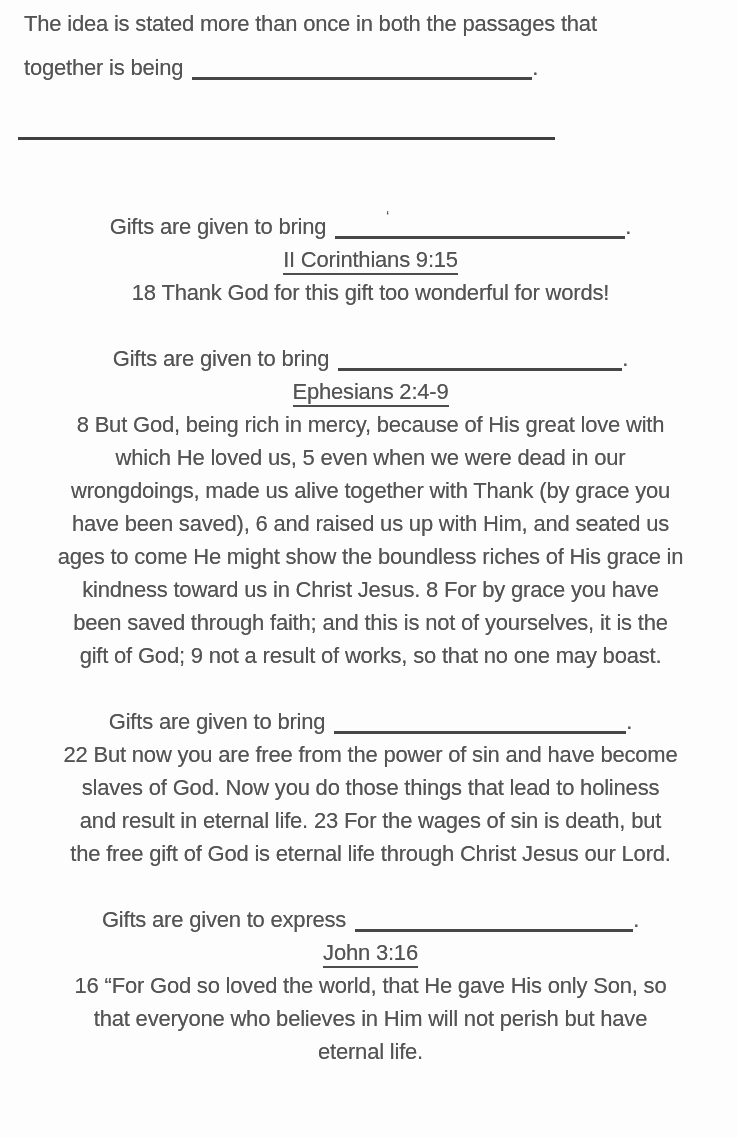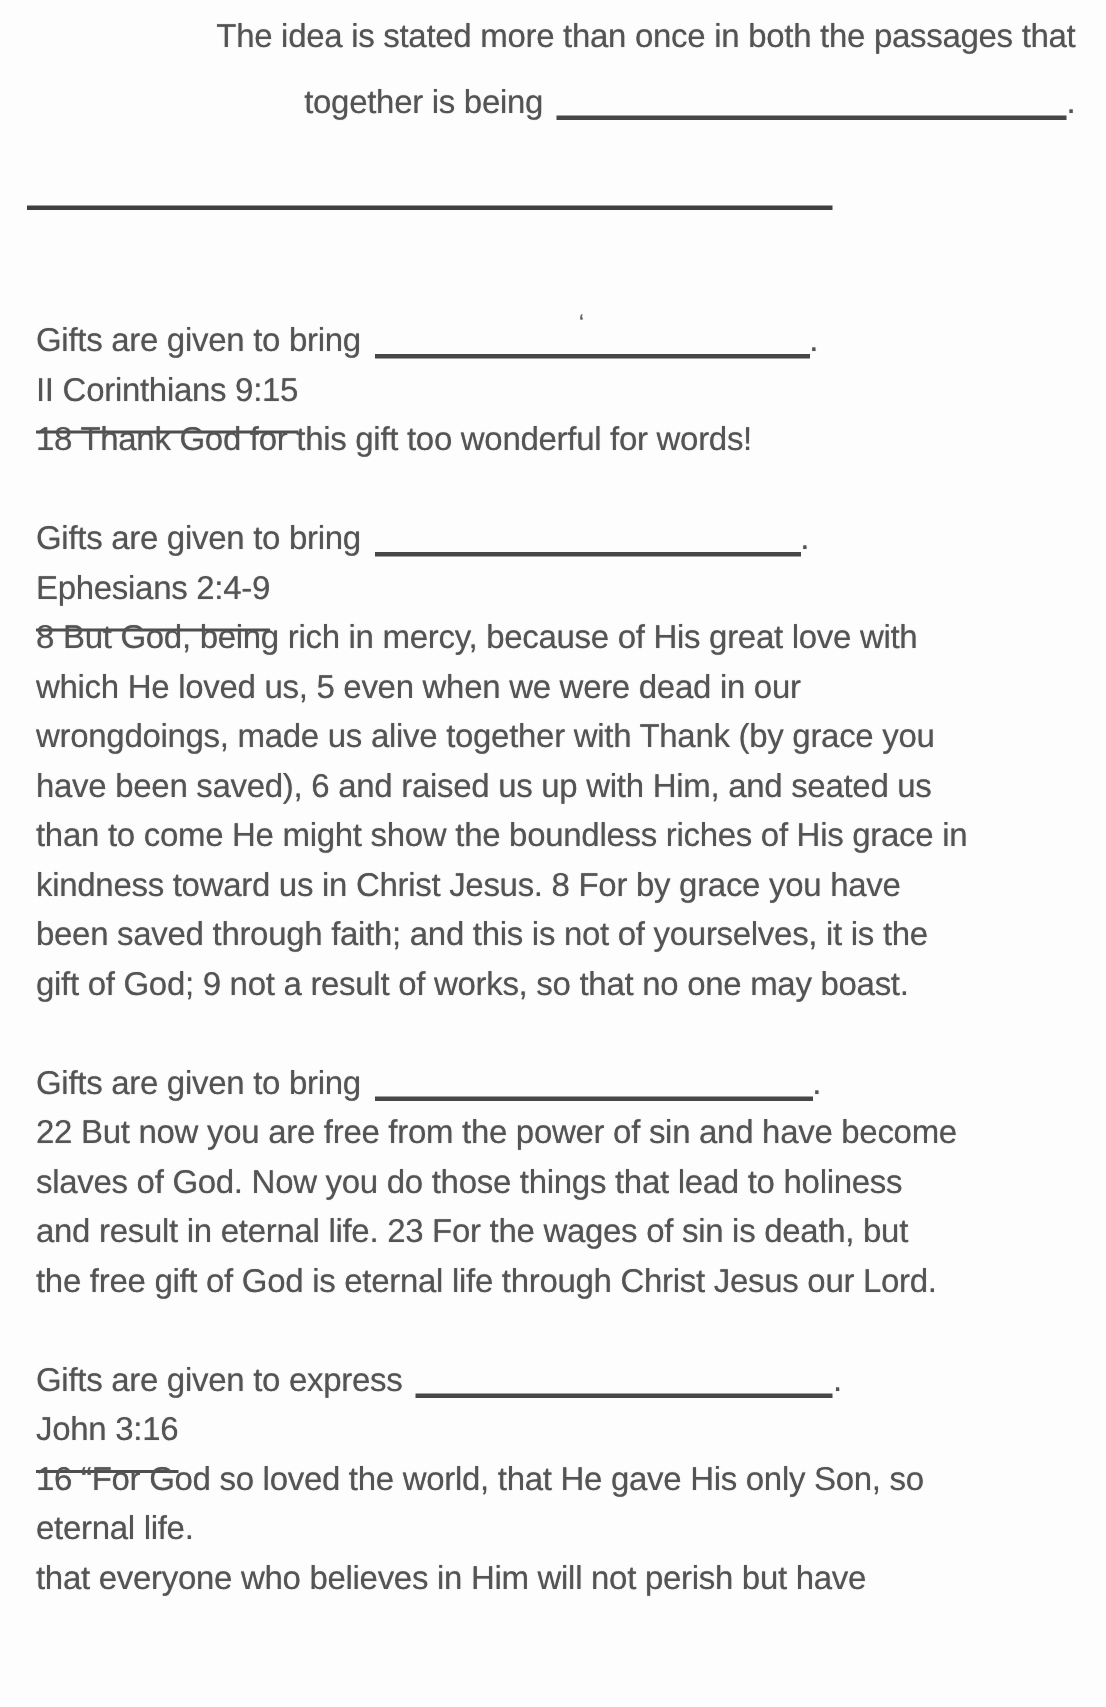--- a/index.html
+++ b/index.html
@@ -17,49 +17,48 @@
     padding: 2px 20px 0 24px;
     font-family: "Liberation Sans", sans-serif;
     font-size: 22px;
     letter-spacing: -0.2px;
     color: #545454;
     text-shadow: 0 0 0.6px rgba(96,96,96,0.75);
   }
   .intro {
     line-height: 44px;
     white-space: nowrap;
-    text-align: right;
   }
   .blank {
     display: inline-block;
     height: 1em;
     border-bottom: 3px solid #474747;
     vertical-align: -5px;
     margin-left: 9px;
   }
   .blank-intro   { width: 340px; }
   .blank-s0      { width: 290px; }
   .blank-s1      { width: 284px; }
   .blank-s2      { width: 292px; }
   .blank-s3      { width: 278px; }
   .standalone-line {
     width: 537px;
     height: 0;
     border-bottom: 3px solid #404040;
     margin-top: 47px;
     margin-left: -6px;
   }
-  .section { line-height: 33px; }
+  .section { line-height: 33px; text-align: center; }
   .section-first { margin-top: 70px; }
   .section + .section { margin-top: 33px; }
   .prompt-line { white-space: nowrap; }
   .reference {
     display: inline-block;
     border-bottom: 2px solid #4e4e4e;
-    padding-bottom: 15px;
+    padding-bottom: 1px;
     line-height: 24px;
   }
   .ref-line { line-height: 33px; height: 33px; }
   .verse div { white-space: nowrap; }
   .scan-artifact {
     position: absolute;
     left: 386px;
     top: 208px;
     font-size: 15px;
     color: #5a5a5a;
@@ -99,21 +98,21 @@
       <span>Gifts are given to bring</span><span class="blank blank-s1"></span><span>.</span>
     </div>
     <div class="ref-line">
       <span class="reference">Ephesians 2:4-9</span>
     </div>
     <div class="verse">
         <div>8 But God, being rich in mercy, because of His great love with</div>
         <div>which He loved us, 5 even when we were dead in our</div>
         <div>wrongdoings, made us alive together with Thank (by grace you</div>
         <div>have been saved), 6 and raised us up with Him, and seated us</div>
-        <div>than to come He might show the boundless riches of His grace in</div>
+        <div>ages to come He might show the boundless riches of His grace in</div>
         <div>kindness toward us in Christ Jesus. 8 For by grace you have</div>
         <div>been saved through faith; and this is not of yourselves, it is the</div>
         <div>gift of God; 9 not a result of works, so that no one may boast.</div>
       </div>
   </div>
 
   <div class="section">
     <div class="prompt-line">
       <span>Gifts are given to bring</span><span class="blank blank-s2"></span><span>.</span>
     </div>
@@ -127,18 +126,18 @@
 
   <div class="section">
     <div class="prompt-line">
       <span>Gifts are given to express</span><span class="blank blank-s3"></span><span>.</span>
     </div>
     <div class="ref-line">
       <span class="reference">John 3:16</span>
     </div>
     <div class="verse">
         <div>16 “For God so loved the world, that He gave His only Son, so</div>
+        <div>that everyone who believes in Him will not perish but have</div>
         <div>eternal life.</div>
-        <div>that everyone who believes in Him will not perish but have</div>
       </div>
   </div>
 
 </div>
 
 </body></html>

